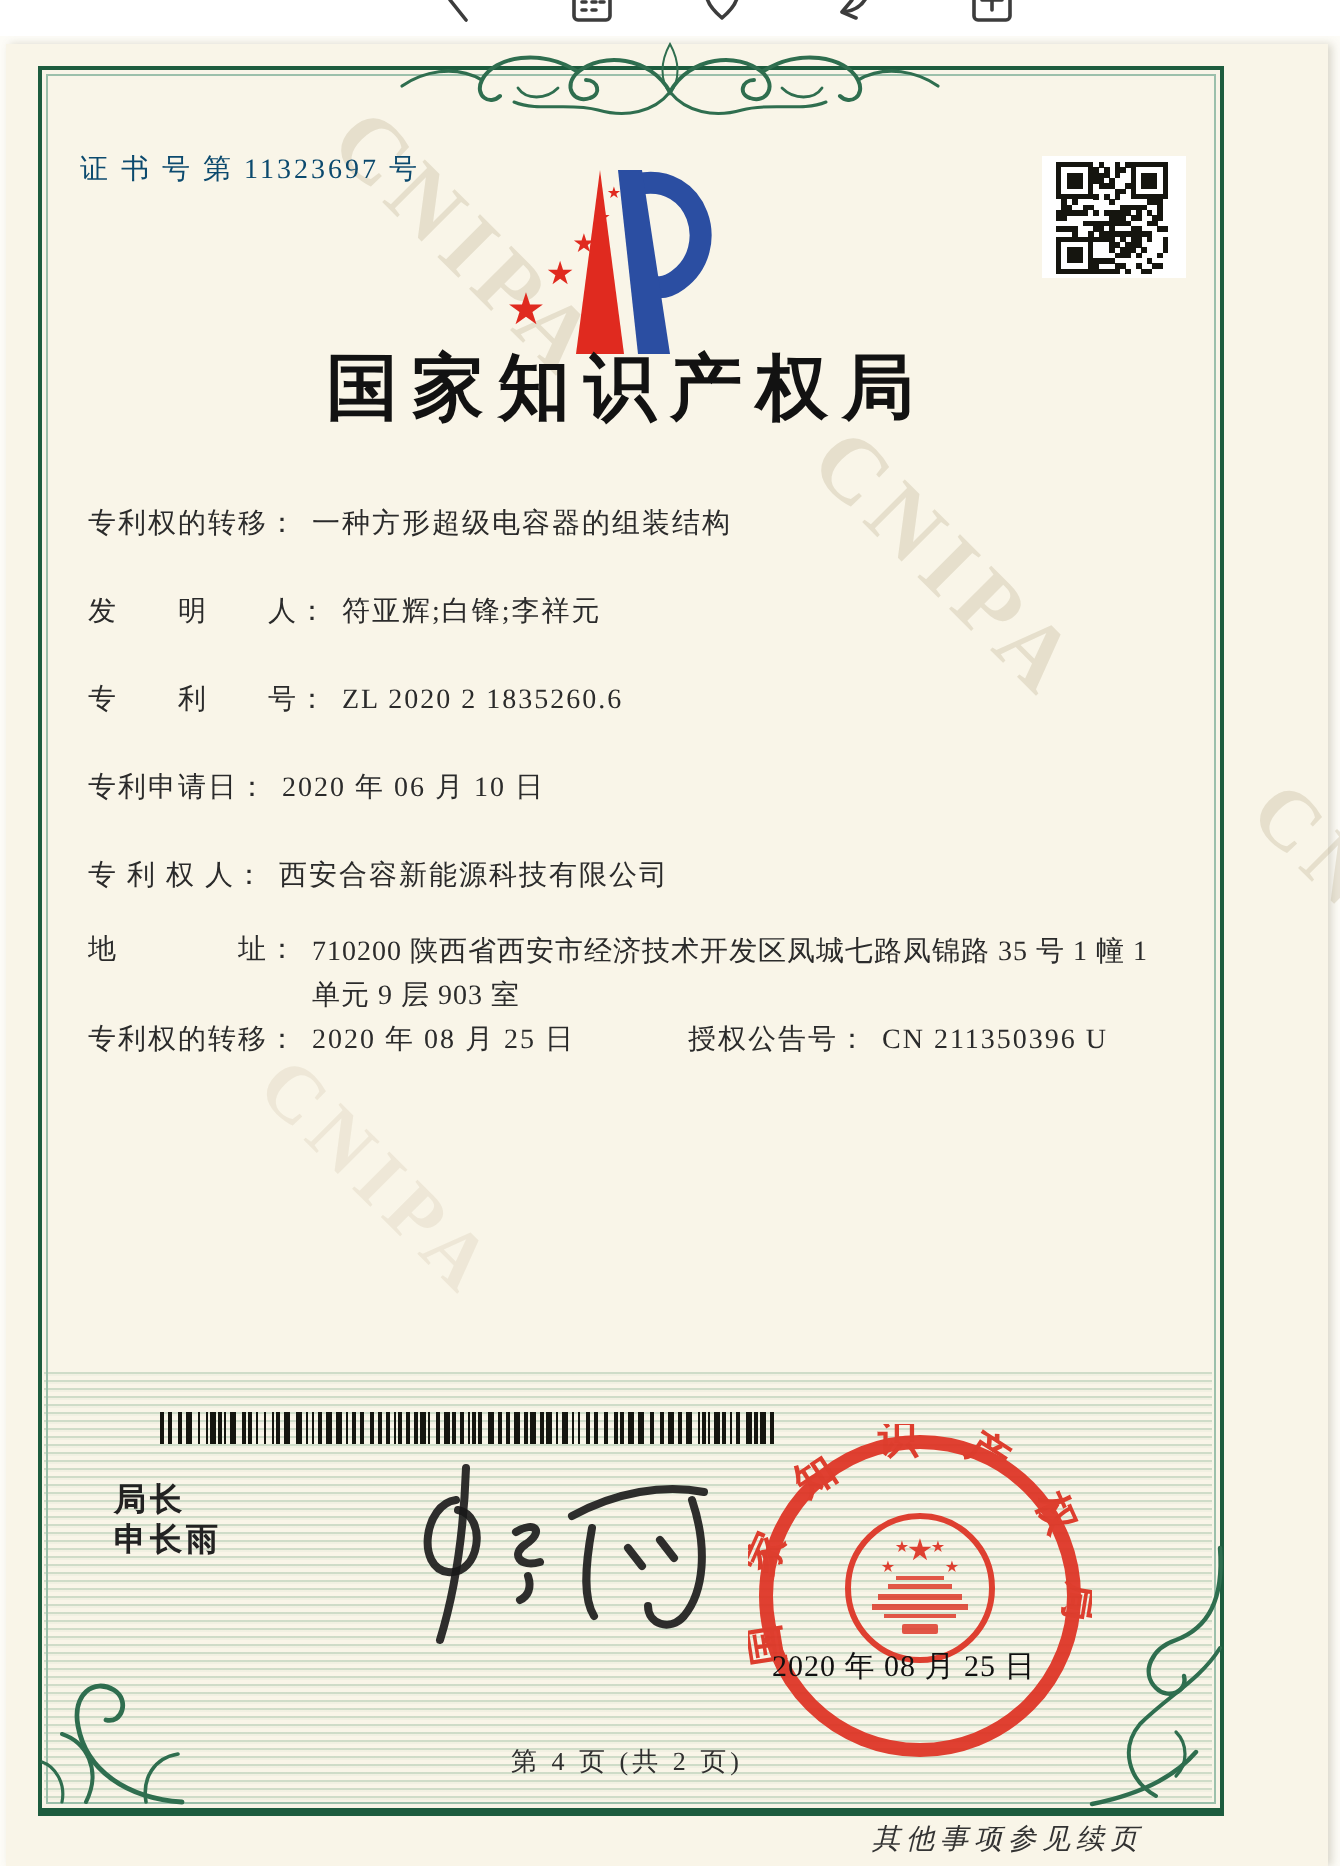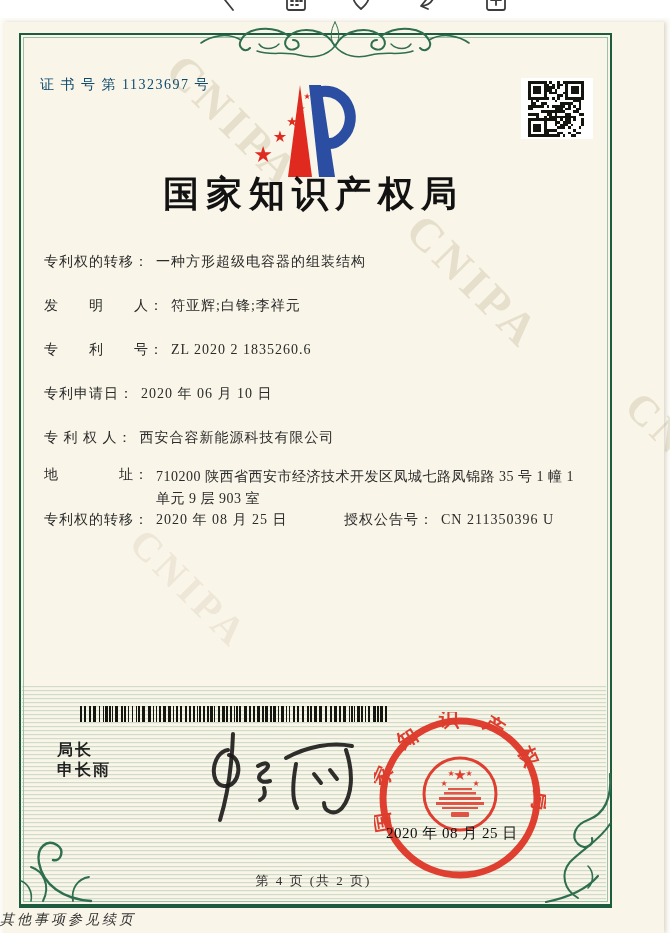--- a/index.html
+++ b/index.html
@@ -66,21 +66,21 @@
   .sig{position:absolute;left:200px;top:728px;width:165px;height:102px;z-index:3}
   .sig path{fill:none;stroke:#181818;stroke-width:4;stroke-linecap:round;stroke-linejoin:round;opacity:.9}
 
   
   .seal{position:absolute;left:374px;top:712px;width:172px;height:172px;z-index:4;opacity:.92}
   .seal-date{position:absolute;left:386px;top:824px;width:140px;z-index:5;font-size:15px;color:#101010;letter-spacing:.5px;white-space:nowrap}
 
   
   .page-line{position:absolute;left:19px;top:872px;width:589px;text-align:center;font-size:13px;
              letter-spacing:2px;color:#2f2f2f;z-index:3}
-  .cont-note{position:absolute;left:0;top:911px;width:572px;text-align:left;font-size:14px;
+  .cont-note{position:absolute;left:0;top:911px;width:572px;text-align:right;font-size:14px;
              letter-spacing:3px;color:#333;font-style:italic;z-index:3}
 </style>
 </head>
 <body>
 
 <div class="toolbar">
   <span class="tb-icon" style="left:218px">
     <svg viewBox="0 0 24 26">
         <path d="M15,3 L7,13 L15,23"></path>
       </svg></span>

